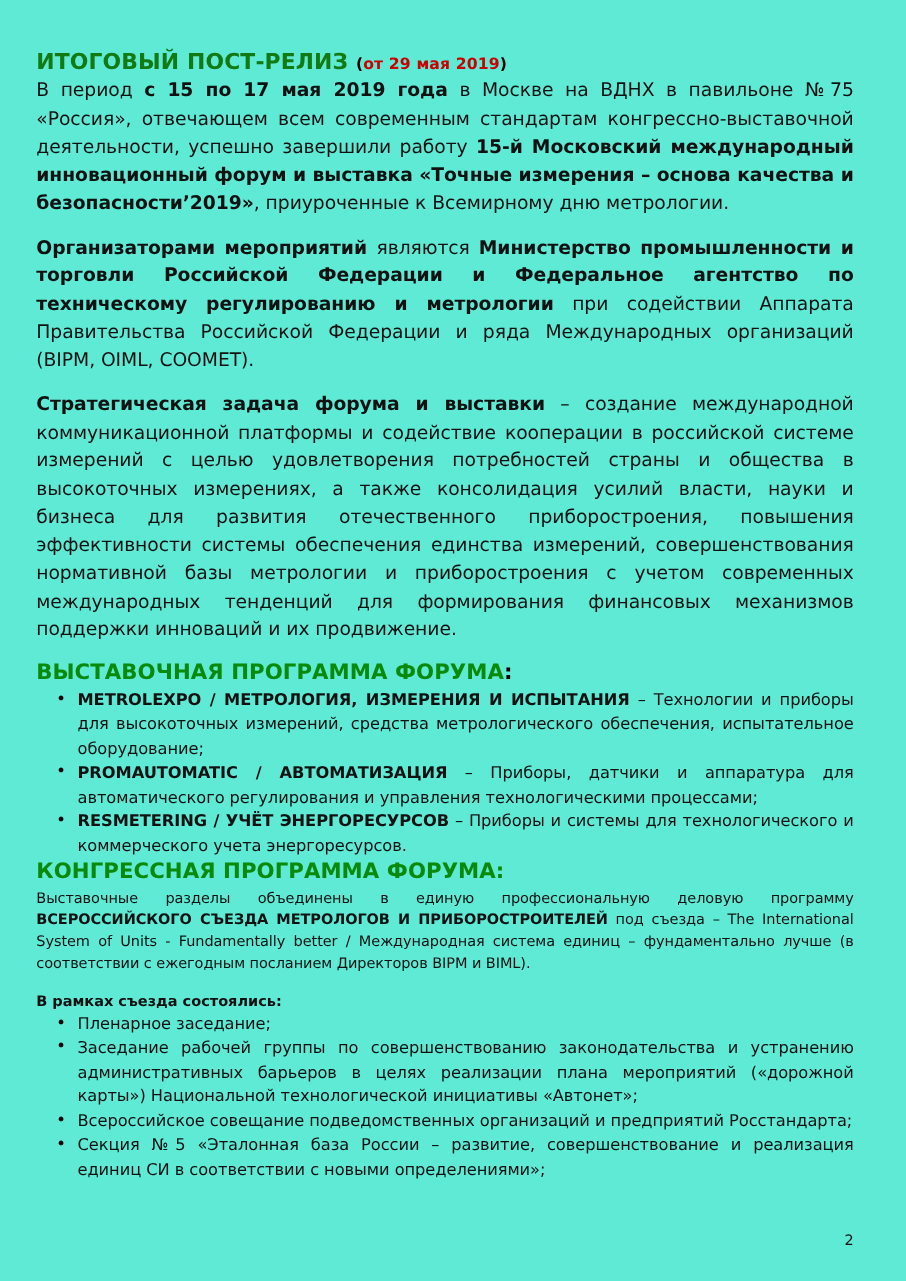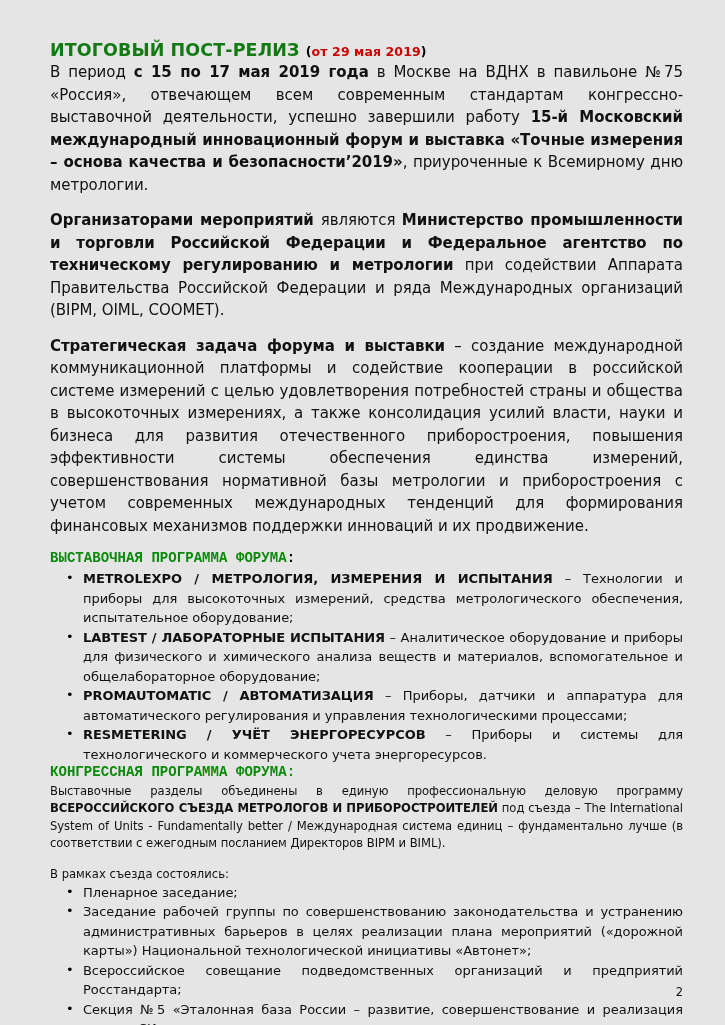--- a/index.html
+++ b/index.html
@@ -8,24 +8,24 @@
     background: #ffffff;
   }
   body {
     font-family: "DejaVu Sans", "Liberation Sans", sans-serif;
     color: #000000;
   }
   #page {
     position: relative;
     width: 725px;
     height: 1025px;
-    background: #e5e5e5;
+    background: #5eead4;
     overflow: hidden;
     box-sizing: border-box;
-    padding: 36px 42px 30px 50px;
+    padding: 36px 42px 30px 29px;
   }
   .doc-title {
     font-size: 17.5px;
     font-weight: bold;
     color: #127a12;
     letter-spacing: 0.1px;
     margin: 4px 0 0 0;
     line-height: 1.2;
   }
   .doc-title .date-note {
@@ -42,26 +42,25 @@
     font-size: 15px;
     line-height: 1.50;
     text-align: justify;
     margin: 0 0 13px 0;
     color: #111111;
     letter-spacing: -0.05px;
   }
   .b { font-weight: bold; }
   .first-para { margin-top: 26px; }
   .section-head {
-    font-size: 14px;
+    font-size: 17px;
     font-weight: bold;
     color: #0a8a0a;
     margin: 0 0 3px 0;
     letter-spacing: 0.05px;
-    font-family: Liberation Mono, monospace;
   }
   .section-head .colon-black { color: #000000; }
   ul.bullets {
     list-style: none;
     margin: 0 0 0 0;
     padding: 0;
   }
   ul.bullets li {
     position: relative;
     font-size: 13px;
@@ -76,21 +75,21 @@
     content: "\2022";
     position: absolute;
     left: 16px;
     top: -1px;
     font-size: 13px;
     line-height: 1.5;
     color: #000000;
   }
   .mini-head {
     font-size: 11.6px;
-    font-weight: normal;
+    font-weight: bold;
     margin: 14px 0 2px 0;
     color: #111111;
   }
   .congress-body {
     font-size: 11.6px;
     line-height: 1.50;
     text-align: justify;
     margin: 0;
     color: #111111;
     letter-spacing: -0.05px;
@@ -124,21 +123,20 @@
   <p class="para">
     <span class="b">Стратегическая задача форума и выставки</span><span> – создание международной коммуникационной платформы и содействие кооперации в российской системе измерений с целью удовлетворения потребностей страны и общества в высокоточных измерениях, а также консолидация усилий власти, науки и бизнеса для развития отечественного приборостроения, повышения эффективности  системы обеспечения единства измерений, совершенствования нормативной базы метрологии и приборостроения с учетом современных международных тенденций для формирования финансовых механизмов поддержки инноваций и их продвижение.</span>
   </p>
 
   <div class="section-head">
     <span>ВЫСТАВОЧНАЯ ПРОГРАММА ФОРУМА</span><span class="colon-black">:</span>
   </div>
 
   <ul class="bullets">
     <li><span class="b">METROLEXPO / МЕТРОЛОГИЯ, ИЗМЕРЕНИЯ И ИСПЫТАНИЯ</span><span> – Технологии и приборы для высокоточных измерений, средства метрологического обеспечения, испытательное оборудование;</span></li>
-    <li><span class="b">LABTEST / ЛАБОРАТОРНЫЕ ИСПЫТАНИЯ</span><span> – Аналитическое оборудование и приборы для физического и химического анализа веществ и материалов, вспомогательное и общелабораторное оборудование;</span></li>
     <li><span class="b">PROMAUTOMATIC / АВТОМАТИЗАЦИЯ</span><span> – Приборы, датчики и аппаратура для автоматического регулирования и управления технологическими процессами;</span></li>
     <li><span class="b">RESMETERING / УЧЁТ ЭНЕРГОРЕСУРСОВ</span><span> – Приборы и системы для технологического и коммерческого учета энергоресурсов.</span></li>
   </ul>
 
   <div class="section-head">КОНГРЕССНАЯ ПРОГРАММА ФОРУМА:</div>
 
   <p class="congress-body">
     <span>Выставочные разделы объединены в единую профессиональную деловую программу </span><span class="b">ВСЕРОССИЙСКОГО СЪЕЗДА МЕТРОЛОГОВ И ПРИБОРОСТРОИТЕЛЕЙ</span><span> под съезда – The International System of Units - Fundamentally better / Международная система единиц – фундаментально лучше (в соответствии с ежегодным посланием Директоров BIPM и BIML).</span>
   </p>
 

